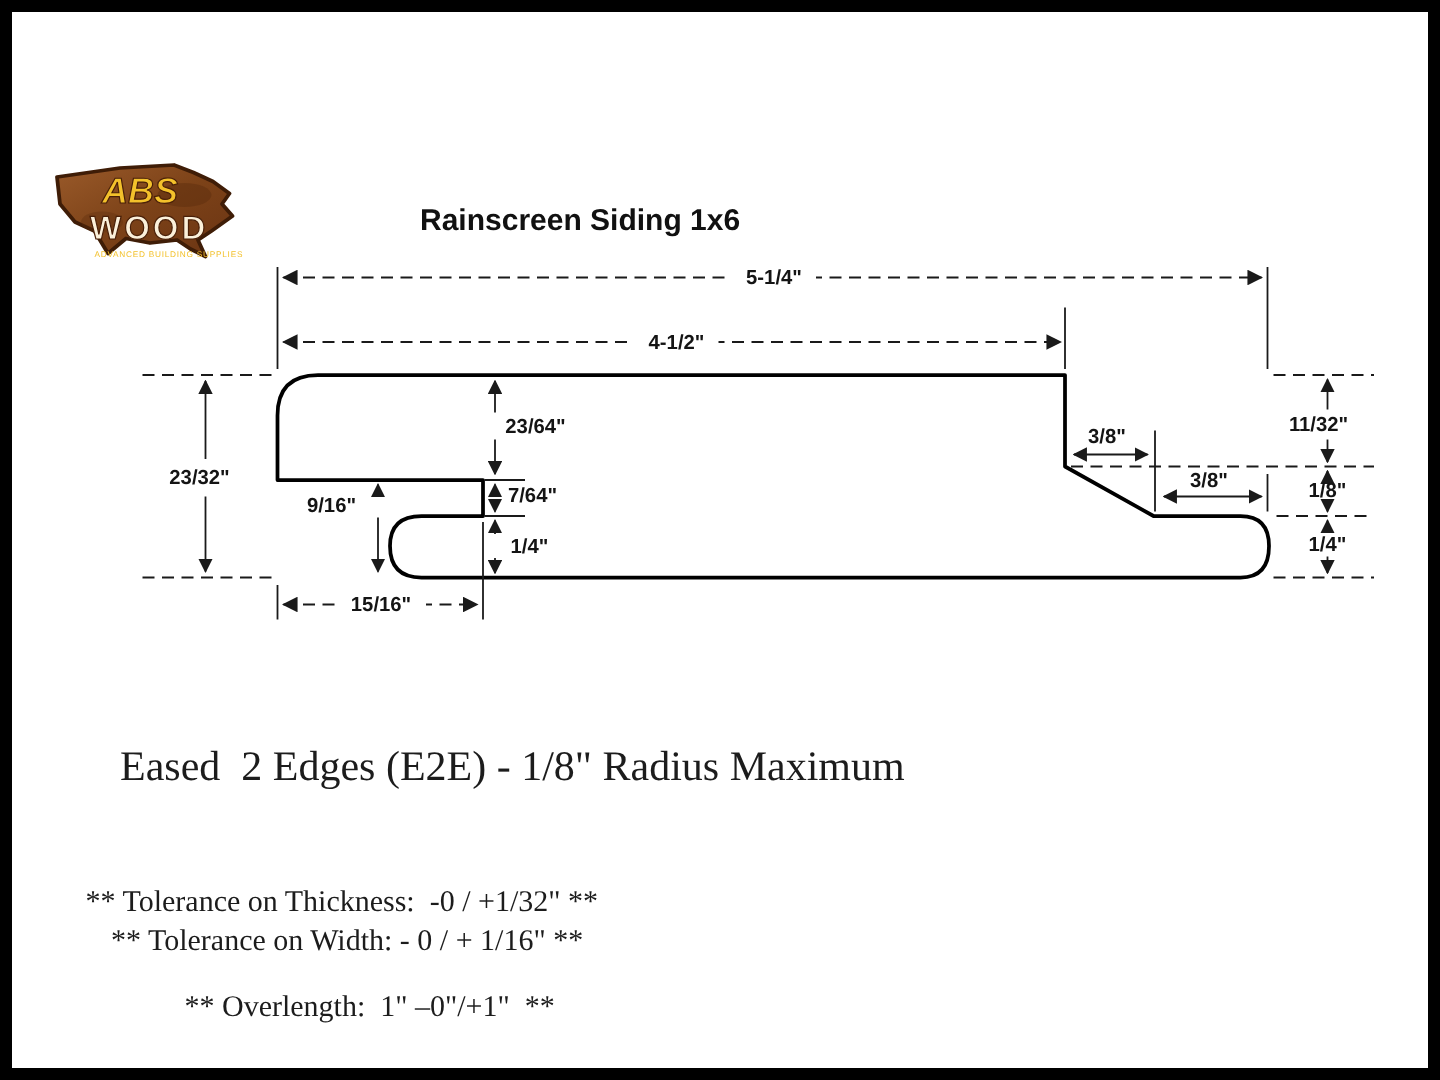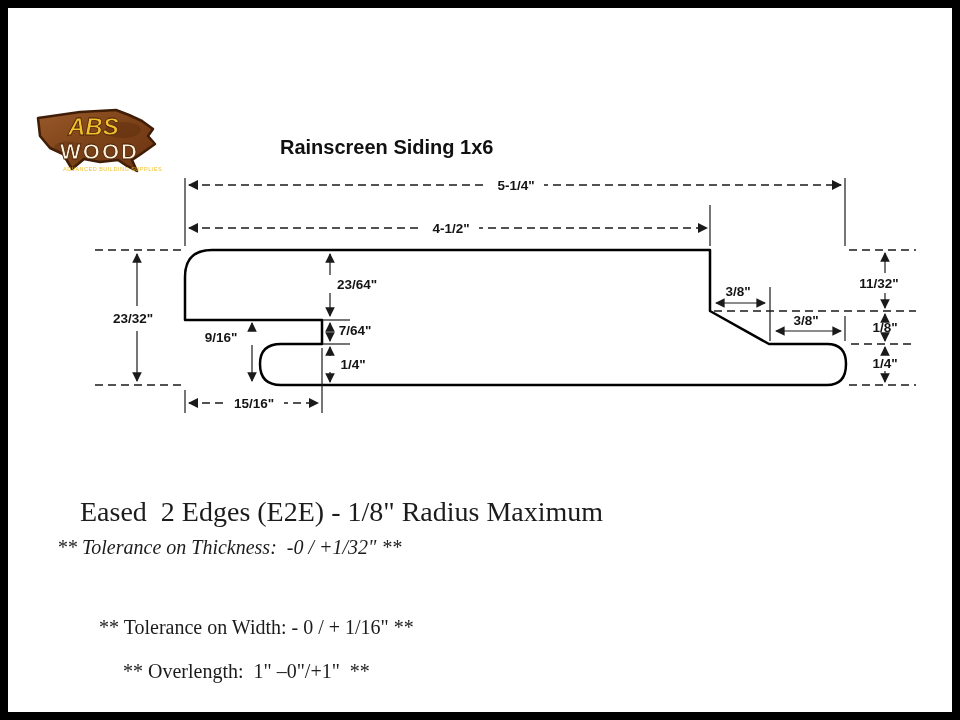--- a/index.html
+++ b/index.html
@@ -12,22 +12,22 @@
     position:absolute;left:280px;top:136px;width:380px;text-align:left;
     font:700 20px "Liberation Sans",sans-serif;color:#111;
   }
   .drawing{position:absolute;left:0;top:0;}
   .logo{position:absolute;left:28px;top:100px;}
   .note{
     position:absolute;color:#1c1c1c;white-space:pre-wrap;
     font-family:"Liberation Serif",serif;
   }
   .note1{left:64px;top:496px;font-size:28px;margin-left:16px;}
-  .note2{left:57px;top:536px;font-size:20px;font-style:italic;}
-  .note3{left:74px;top:616px;font-size:20px;margin-left:25px;}
+  .note2{left:57px;top:590px;font-size:20px;}
+  .note3{left:74px;top:616px;font-size:20px;}
   .note4{left:123px;top:660px;font-size:20px;}
   svg text.dim{
     font:700 13.5px "Liberation Sans",sans-serif;fill:#141414;
     text-anchor:middle;dominant-baseline:central;
   }
   svg .ref{stroke:#1a1a1a;stroke-width:1.3;stroke-dasharray:8 5;fill:none;}
   svg .ext{stroke:#1a1a1a;stroke-width:1.2;fill:none;}
   svg .dline{stroke:#1a1a1a;stroke-width:1.2;fill:none;}
   svg .profile{stroke:#000;stroke-width:2.5;fill:#fff;stroke-linejoin:round;stroke-linecap:round;}
 </style>

